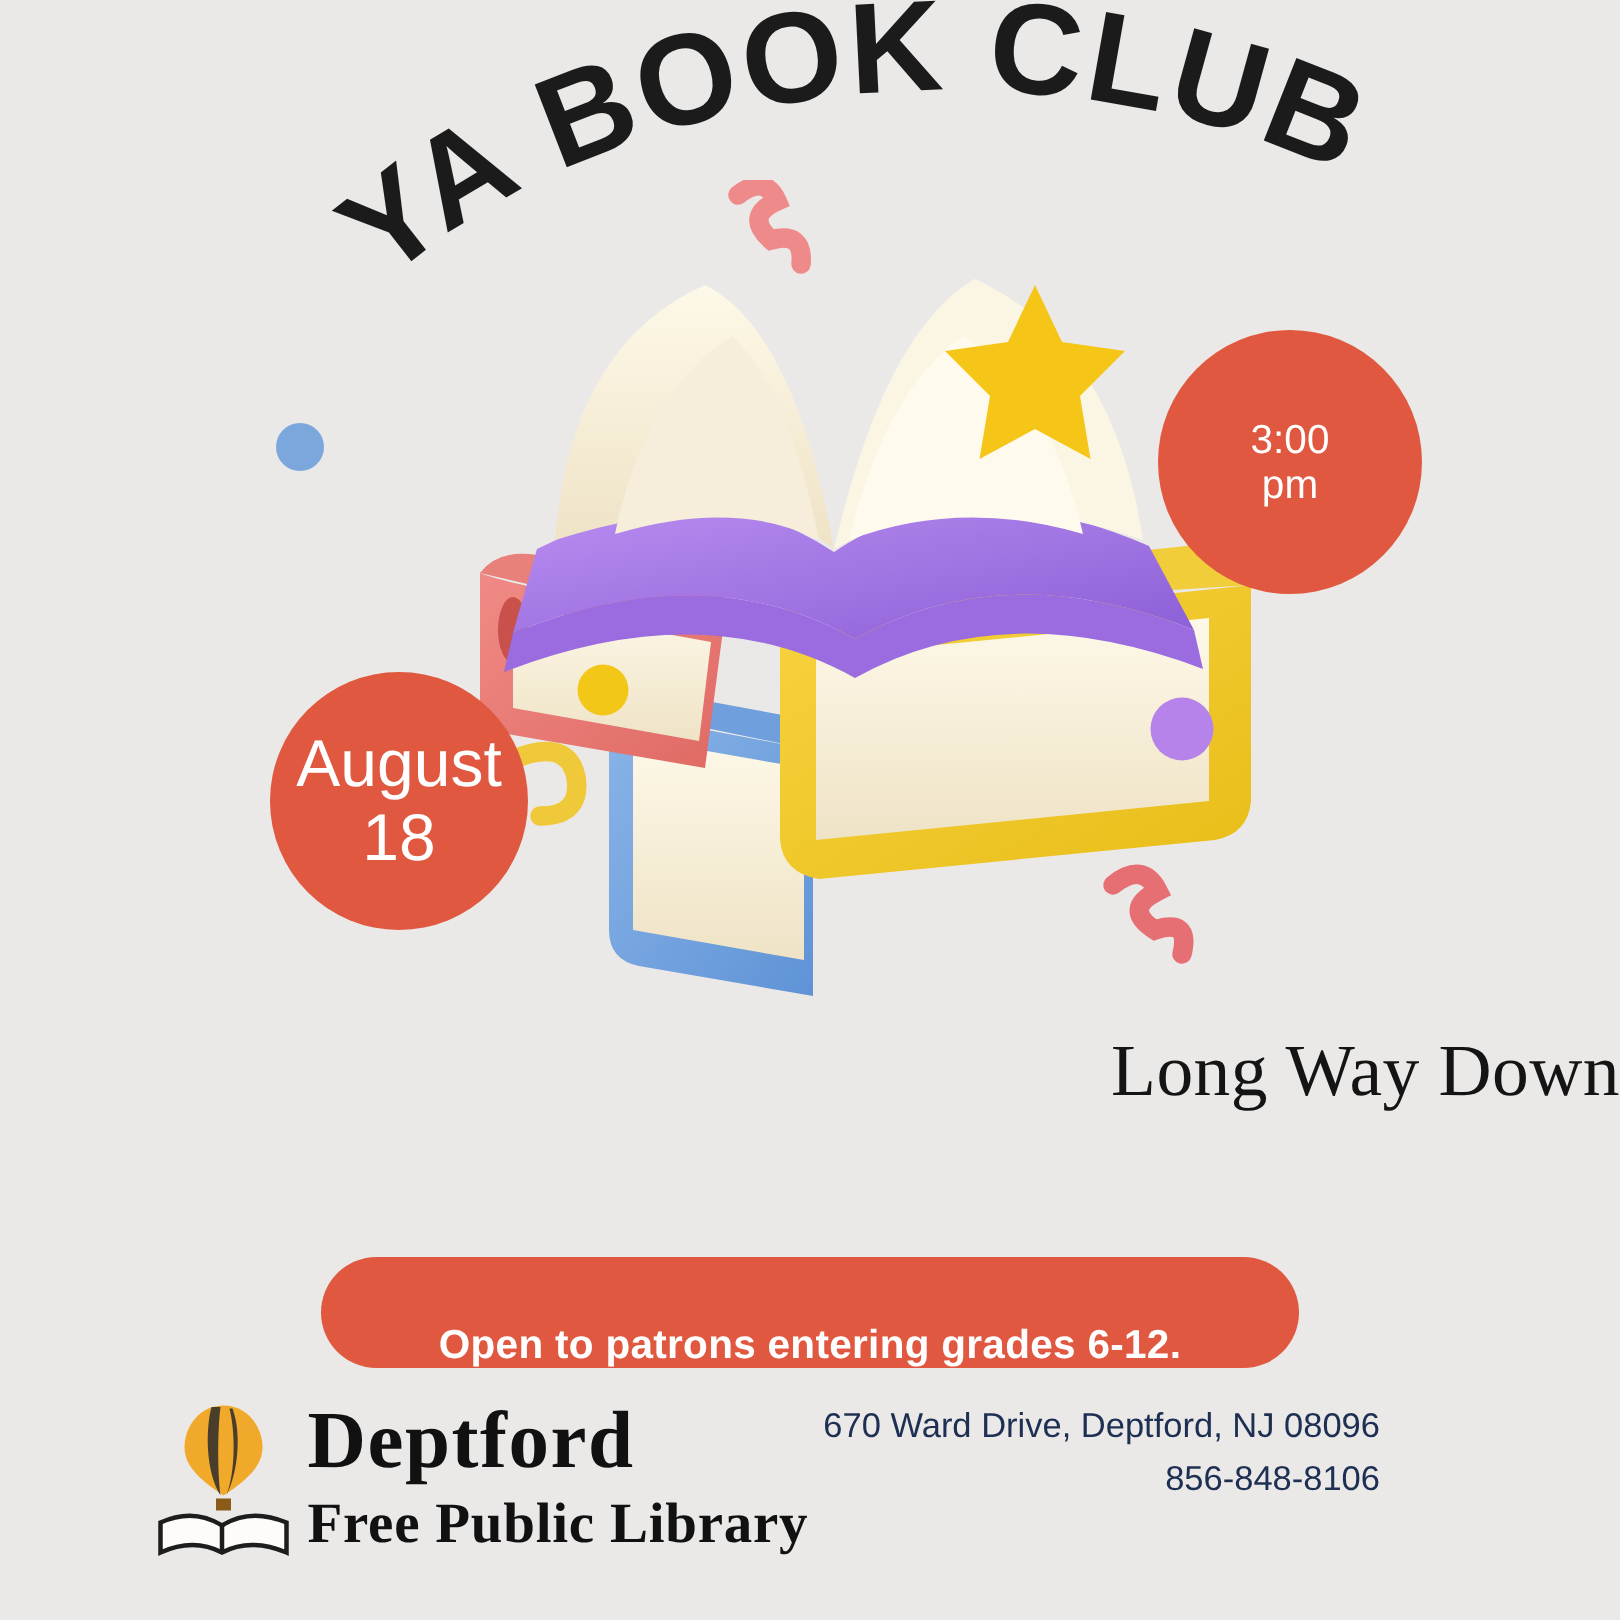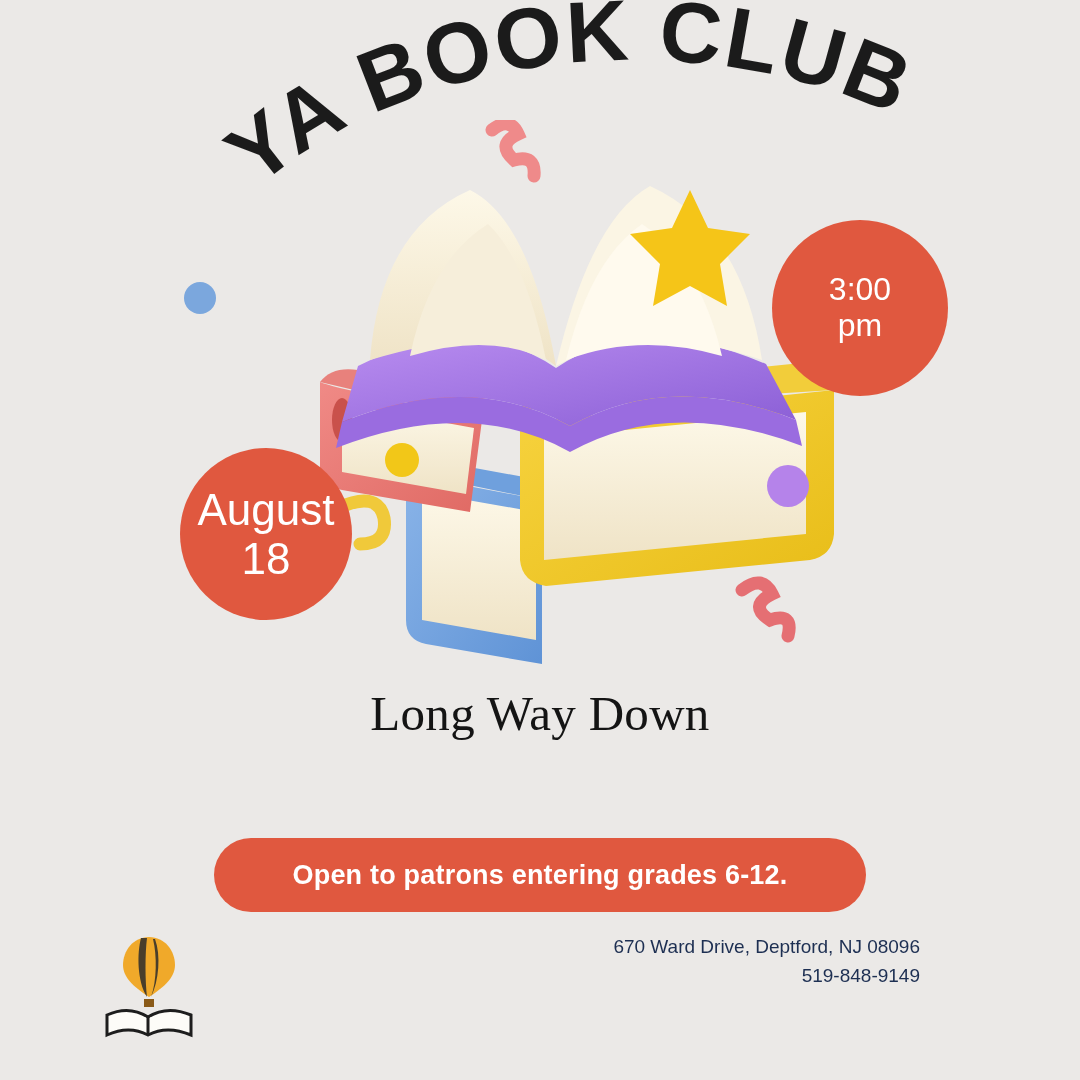--- a/index.html
+++ b/index.html
@@ -31,45 +31,45 @@
     position:absolute;
     border-radius:50%;
     background:#e0583f;
     color:#fff;
     display:flex;
     align-items:center;
     justify-content:center;
     text-align:center;
     font-family:"Liberation Sans", sans-serif;
     line-height:1.12;
-    font-size:32px;
+    font-size:27px;
   }
   .badge-time{width:176px;height:176px;right:-18px;top:100px;}
   .badge-date{width:172px;height:172px;left:10px;top:328px;font-size:44px;}
 
   
   .book-title{
     position:absolute;
     top:683px;left:0;width:1080px;
-    text-align:center;
+    text-align:right;
     font-family:"Liberation Serif", serif;
     font-size:49px;
     color:#141414;
     line-height:1.28;
     letter-spacing:.3px;
   }
 
   
   .pill{
     position:absolute;
     left:214px;top:838px;
     width:652px;height:74px;
     background:#e0583f;
     border-radius:40px;
-    display:flex;align-items:center;justify-content:center;
+    display:flex;align-items:flex-end;justify-content:center;
     color:#fff;
     font-size:27px;
     font-weight:bold;
     letter-spacing:.2px;
   }
 
   
   .footer{position:absolute;left:0;bottom:0;width:1080px;height:165px;}
   .logo-mark{position:absolute;left:103px;top:16px;width:92px;height:110px;}
   .logo-text{position:absolute;left:205px;top:18px;color:#111;}
@@ -85,21 +85,21 @@
     font-weight:bold;
     font-size:38px;
     letter-spacing:.5px;
     margin-top:10px;
     line-height:1;
   }
   .contact{
     position:absolute;right:160px;top:18px;
     text-align:right;
     color:#1d2f52;
-    font-size:19px;
+    font-size:23px;
     line-height:1.5;
   }
   .contact div{white-space:nowrap;}
 </style>
 </head>
 <body>
 
 <div class="poster">
 
   <div class="title-wrap">
@@ -211,19 +211,23 @@
 
         <path d="M46 6 C62 6 72 20 72 34 C72 48 58 58 46 66 C34 58 20 48 20 34 C20 20 30 6 46 6 Z" fill="#f0a92a"></path>
         <path d="M38 7 C34 22 34 50 44 66 C42 50 42 22 44 7 Z" fill="#2b2b2b" opacity=".85"></path>
         <path d="M52 8 C58 24 56 50 48 66 C54 50 54 24 50 8 Z" fill="#2b2b2b" opacity=".85"></path>
         <rect x="41" y="68" width="10" height="8" fill="#8a5a18"></rect>
 
         <path d="M4 84 Q26 74 45 86 Q64 74 88 84 L88 104 Q64 94 45 104 Q26 94 4 104 Z" fill="#fdfcf8" stroke="#1d1d1d" stroke-width="3"></path>
         <path d="M45 86 L45 104" stroke="#1d1d1d" stroke-width="3"></path>
       </svg>
     </div>
+    <div class="logo-text">
+      <div class="logo-line1">Deptford</div>
+      <div class="logo-line2">Free Public Library</div>
+    </div>
     <div class="contact">
       <div>670 Ward Drive, Deptford, NJ 08096</div>
-      <div>519-848-9149</div>
+      <div>856-848-8106</div>
     </div>
   </div>
 
 </div>
 
 </body></html>

